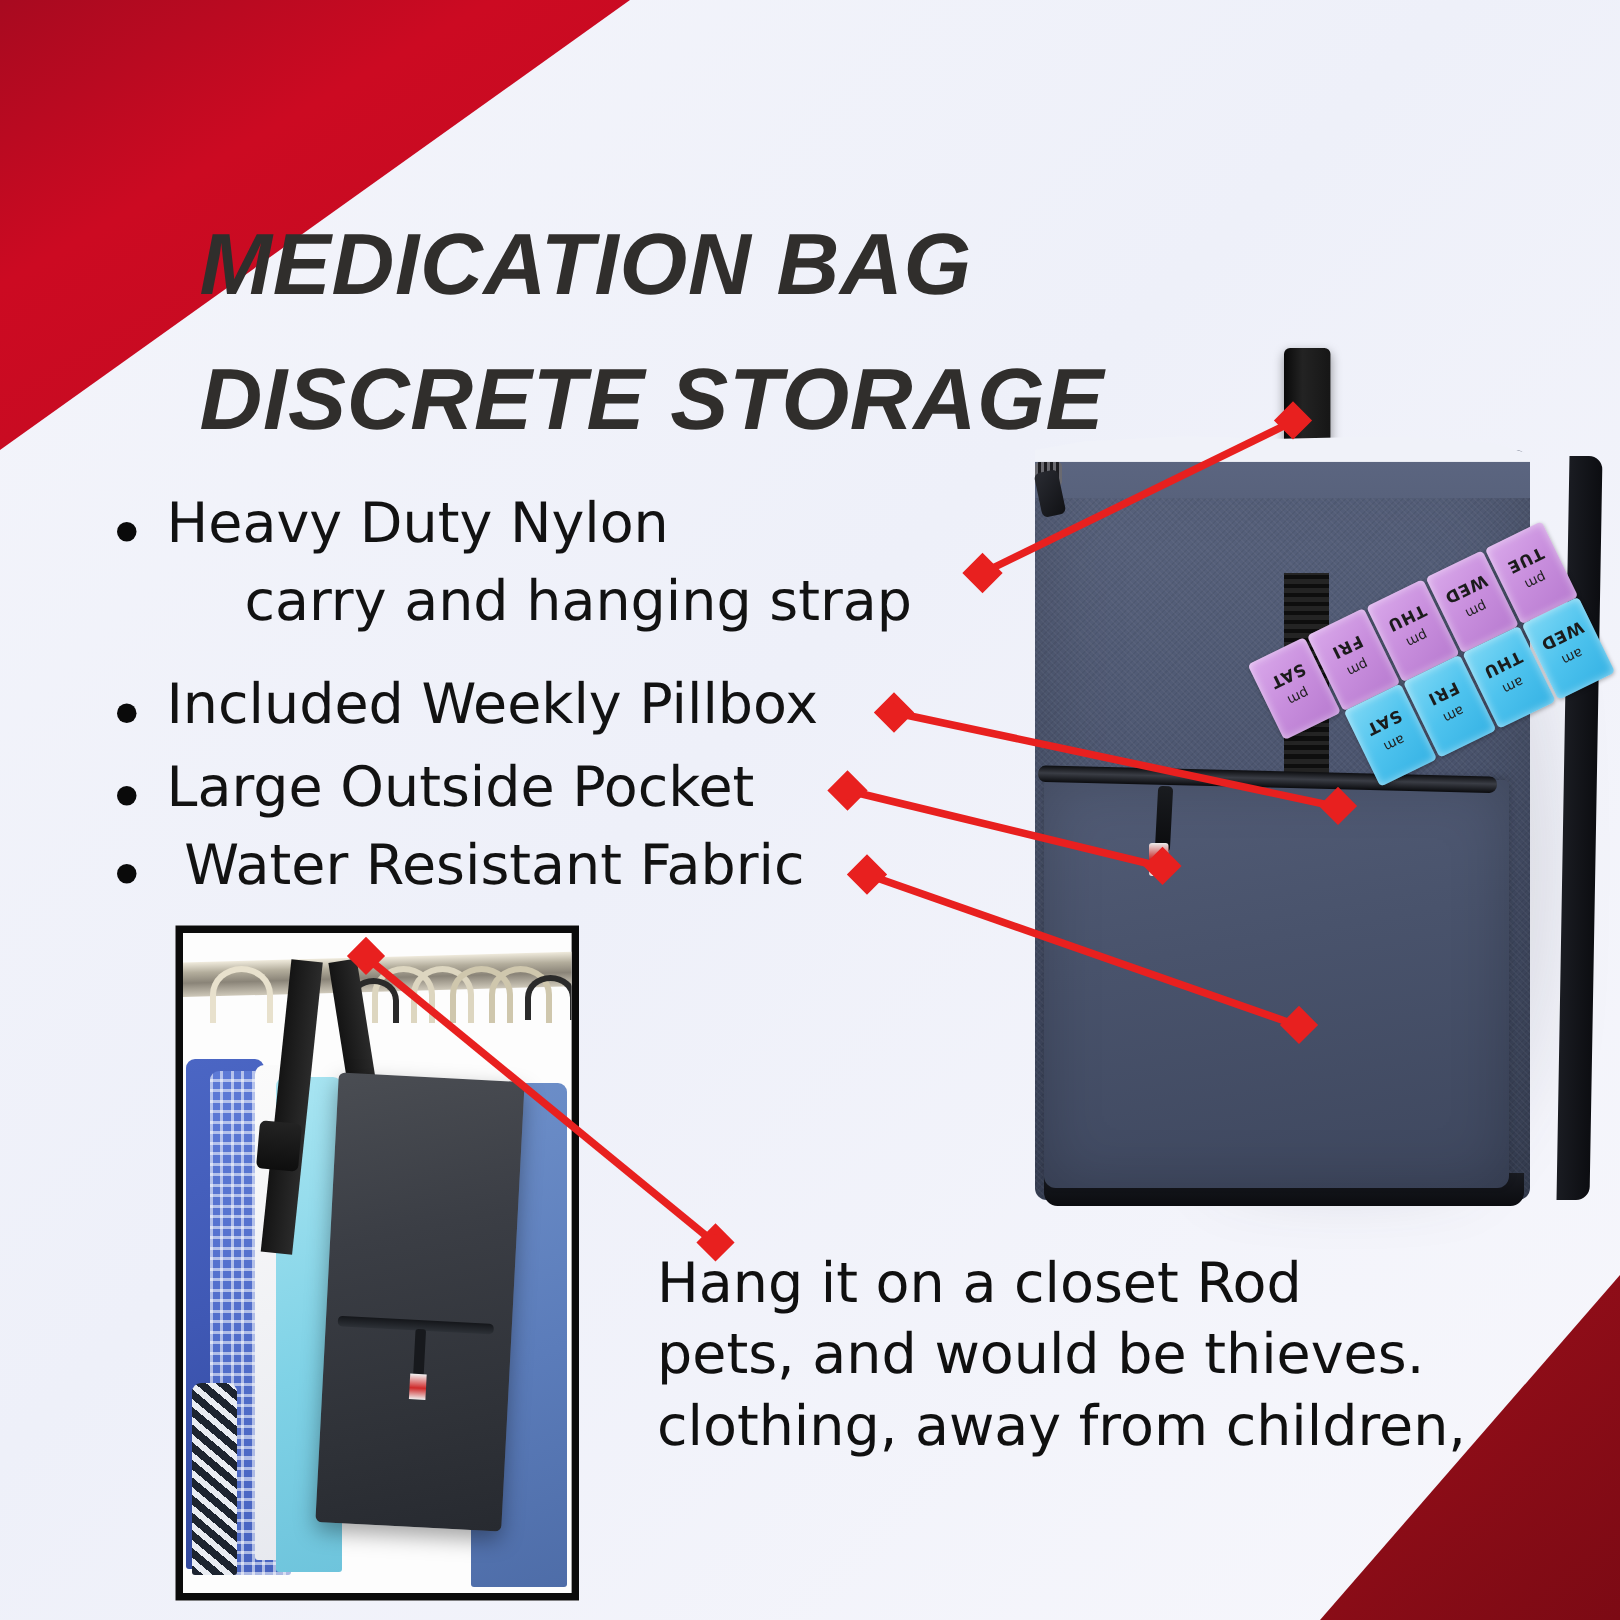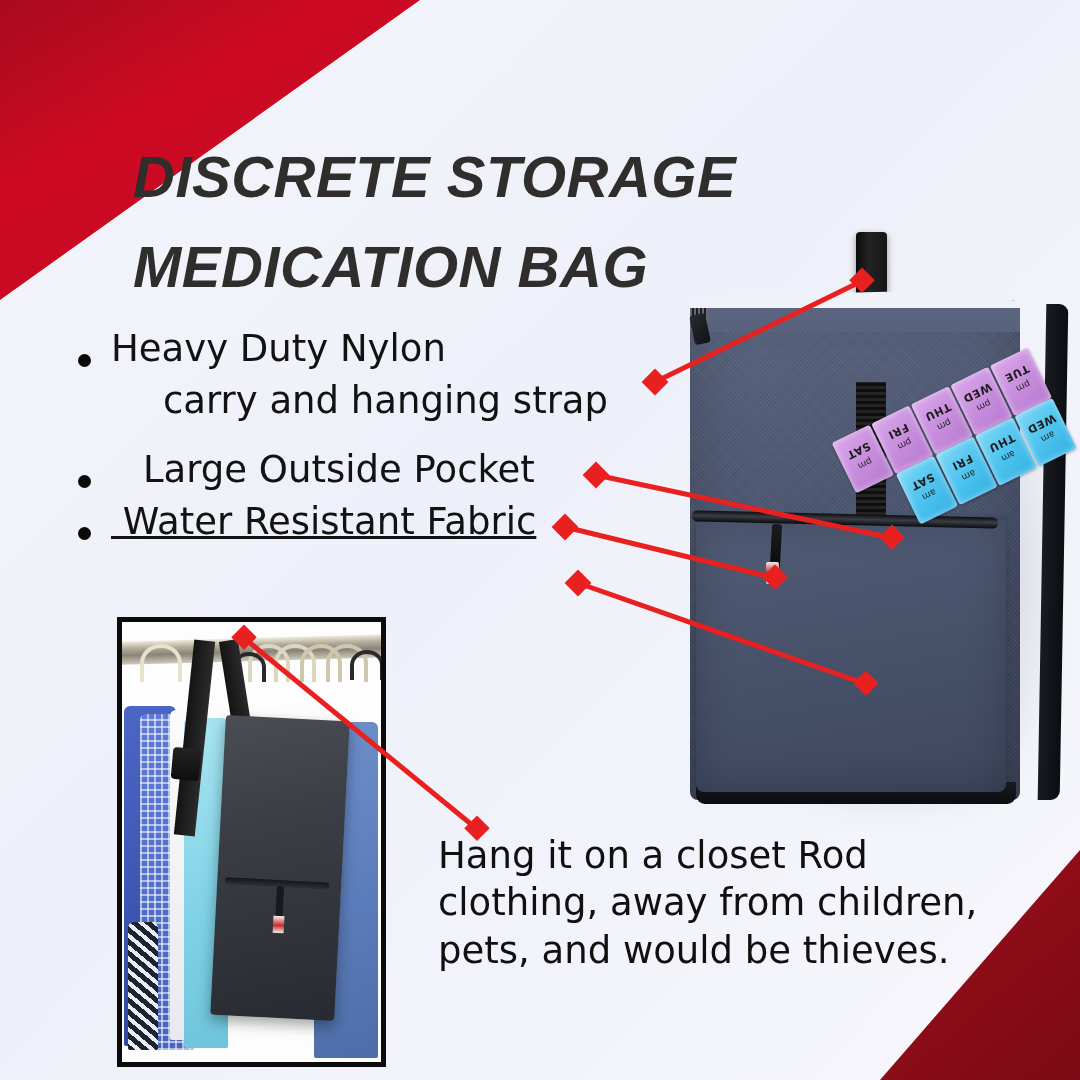--- a/index.html
+++ b/index.html
@@ -34,21 +34,21 @@
     letter-spacing:0.5px;
   }
   .title-line{display:block;white-space:nowrap;}
 
   
   .features{
     position:absolute;left:78px;top:330px;width:600px;
     font-family:"DejaVu Sans", sans-serif;
     color:#121212;font-size:37px;line-height:1.0;
   }
-  .feat-row{display:flex;align-items:flex-end;margin-bottom:15px;}
+  .feat-row{display:flex;align-items:flex-start;margin-bottom:15px;}
   .feat-dot{
     flex:0 0 auto;width:13px;height:13px;border-radius:50%;
     background:#0a0a0a;margin-top:18px;margin-right:20px;
   }
   .feat-text{flex:1 1 auto;white-space:pre;}
   .feat-sub{
     margin:2px 0 32px 85px;white-space:pre;font-size:37px;color:#121212;
   }
 
   
@@ -237,38 +237,42 @@
 </style>
 </head>
 <body>
 
 <div id="poster">
 
   <div class="corner-tl"></div>
   <div class="corner-br"></div>
 
   <div class="title-block">
+    <span class="title-line">MEDICATION BAG</span>
     <span class="title-line">DISCRETE STORAGE</span>
-    <span class="title-line">MEDICATION BAG</span>
   </div>
 
   <div class="features">
     <div class="feat-row">
       <span class="feat-dot"></span>
       <span class="feat-text">Heavy Duty Nylon</span>
     </div>
     <div class="feat-sub">carry and hanging strap</div>
 
-
-    <div class="feat-row" style="margin-top:18px;gap:32px;">
+    <div class="feat-row">
+      <span class="feat-dot"></span>
+      <span class="feat-text">Included Weekly Pillbox</span>
+    </div>
+
+    <div class="feat-row" style="margin-top:18px;">
       <span class="feat-dot"></span>
       <span class="feat-text">Large Outside Pocket</span>
     </div>
 
-    <div class="feat-row" style="margin-top:8px;text-decoration:underline;">
+    <div class="feat-row" style="margin-top:8px;">
       <span class="feat-dot"></span>
       <span class="feat-text"> Water Resistant Fabric</span>
     </div>
   </div>
 
   <div class="inset">
     <div class="inset-scene">
       <div class="rod"></div>
       <div class="hanger" style="left:18px;"></div>
       <div class="hanger h2" style="left:126px;"></div>
@@ -361,22 +365,22 @@
         <div class="pb-cell">
           <span class="pb-lab">WED</span>
           <span class="pb-per">am</span>
         </div>
       </div>
     </div>
   </div>
 
   <div class="caption">
     <span class="cap-line">Hang it on a closet Rod</span>
+    <span class="cap-line">pets, and would be thieves.</span>
     <span class="cap-line">clothing, away from children,</span>
-    <span class="cap-line">pets, and would be thieves.</span>
   </div>
 
   <svg class="arrows" viewBox="0 0 1080 1080">
     <g stroke="#e8201f" stroke-width="5" fill="#e8201f">
 
       <line x1="655" y1="382" x2="862" y2="281"></line>
       <rect x="648" y="375" width="14" height="14" transform="rotate(45 655 382)"></rect>
       <rect x="855" y="274" width="13" height="13" transform="rotate(45 862 281)"></rect>
 
       <line x1="596" y1="475" x2="892" y2="538"></line>

